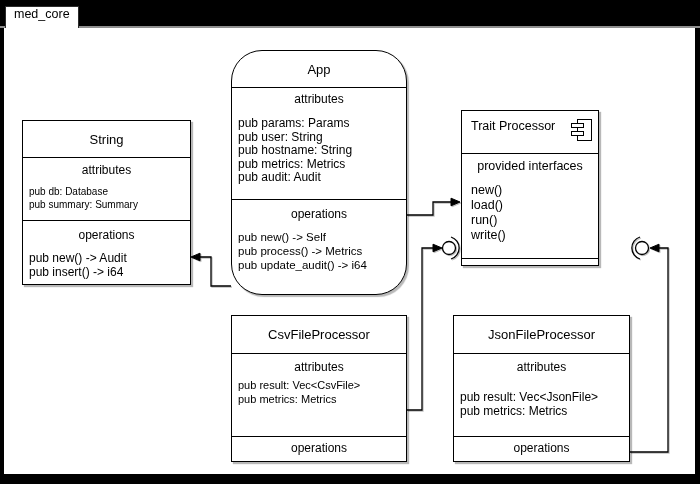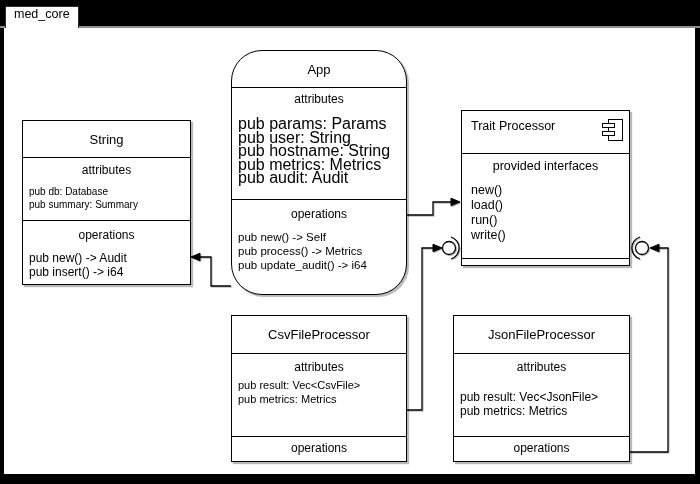--- a/index.html
+++ b/index.html
@@ -95,39 +95,39 @@
         <div>pub new() -&gt; Audit</div>
         <div>pub insert() -&gt; i64</div>
       </div>
     </div>
   </div>
 
   <div class="uml-box" style="left:231px; top:50px; width:176px; height:245px;border-radius:31px;">
     <div class="uml-title" style="height:37px">App</div>
     <div class="sec" style="height:112px">
       <div class="sec-h" style="padding-top:4px">attributes</div>
-      <div class="items" style="margin-top:11px; font-size:16px">
+      <div class="items" style="margin-top:11px; font-size:12px">
         <div>pub params: Params</div>
         <div>pub user: String</div>
         <div>pub hostname: String</div>
         <div>pub metrics: Metrics</div>
         <div>pub audit: Audit</div>
       </div>
     </div>
     <div class="sec last" style="height:94px">
       <div class="sec-h" style="padding-top:7px">operations</div>
       <div class="items" style="margin-top:9px; line-height:14px">
         <div>pub new() -&gt; Self</div>
         <div>pub process() -&gt; Metrics</div>
         <div>pub update_audit() -&gt; i64</div>
       </div>
     </div>
   </div>
 
-  <div class="uml-box" style="left:461px; top:110px; width:169px; height:156px;">
+  <div class="uml-box" style="left:461px; top:110px; width:138px; height:156px;">
     <div class="trait-title" style="height:43px">Trait Processor</div>
     <div>
       <div class="cmp-main"></div>
       <div class="cmp-tab t1"></div>
       <div class="cmp-tab t2"></div>
     </div>
     <div class="sec last" style="height:105px; border-bottom:1px solid #000;">
       <div class="sec-h" style="padding-top:5px; font-size:12.5px">provided interfaces</div>
       <div class="trait-items" style="margin-top:10px">
         <div>new()</div>

